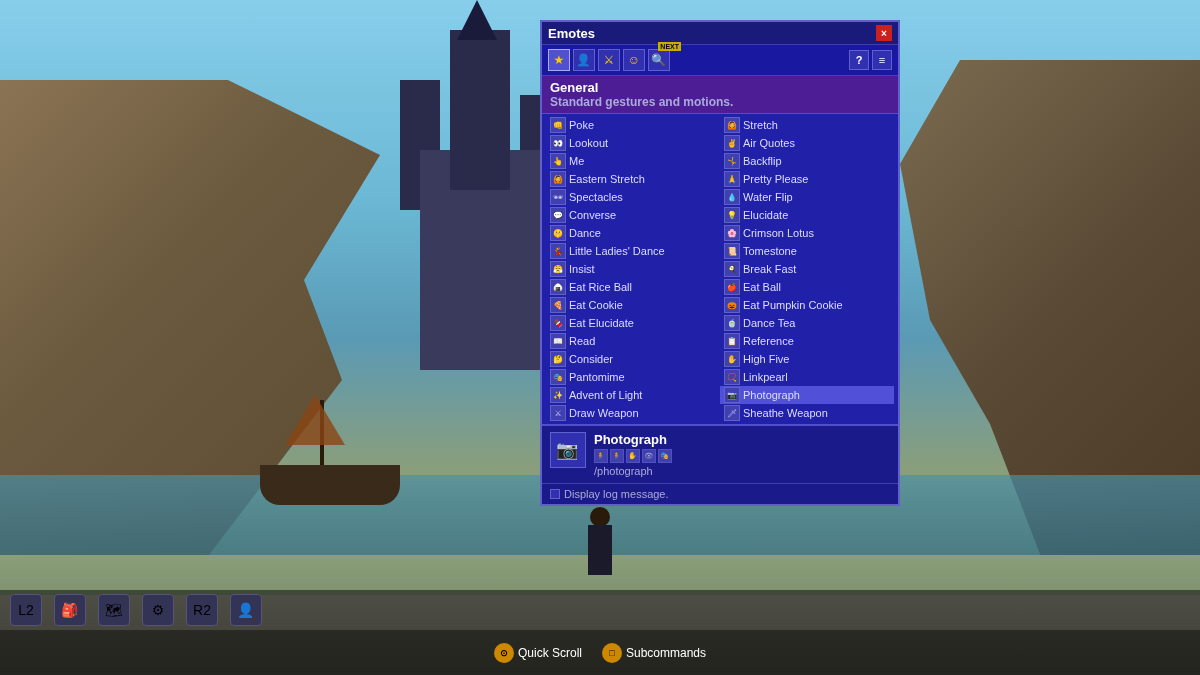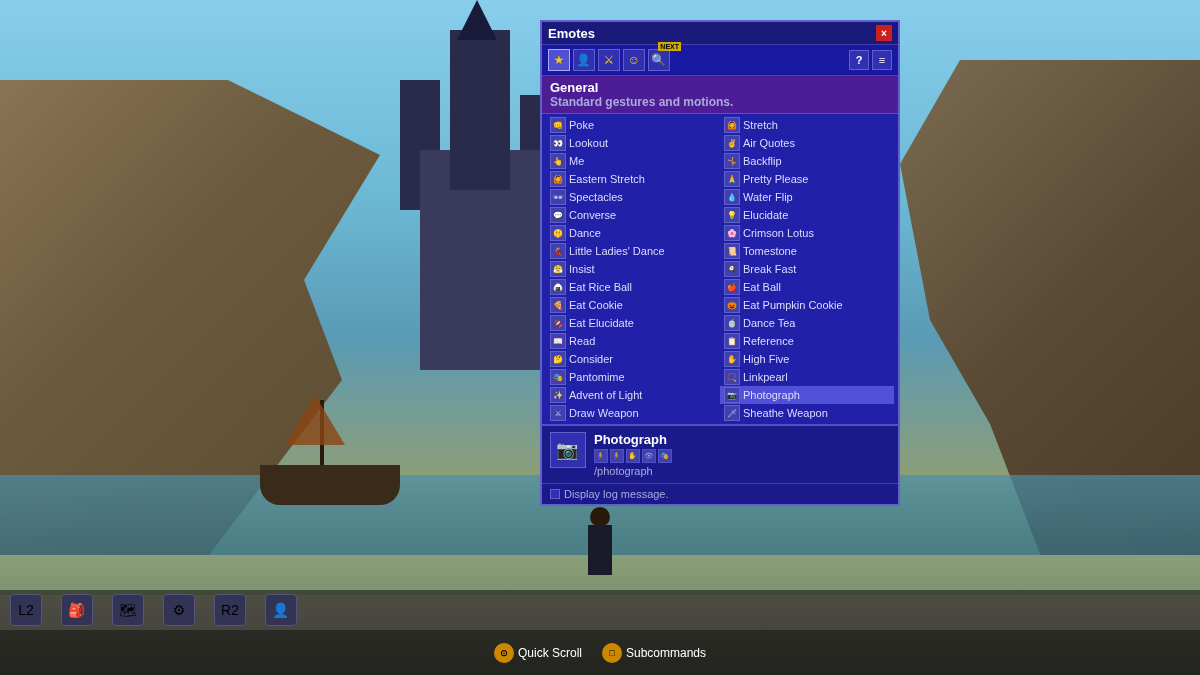--- a/index.html
+++ b/index.html
@@ -379,21 +379,21 @@
 
     
     .taskbar {
       position: absolute;
       bottom: 45px; left: 0; right: 0;
       height: 40px;
       background: rgba(0,0,0,0.5);
       display: flex;
       align-items: center;
       padding: 0 10px;
-      gap: 19px;
+      gap: 12px;
       z-index: 25;
     }
     .taskbar-icon {
       width: 32px; height: 32px;
       background: #333355;
       border: 1px solid #555577;
       border-radius: 4px;
       display: flex;
       align-items: center;
       justify-content: center;

